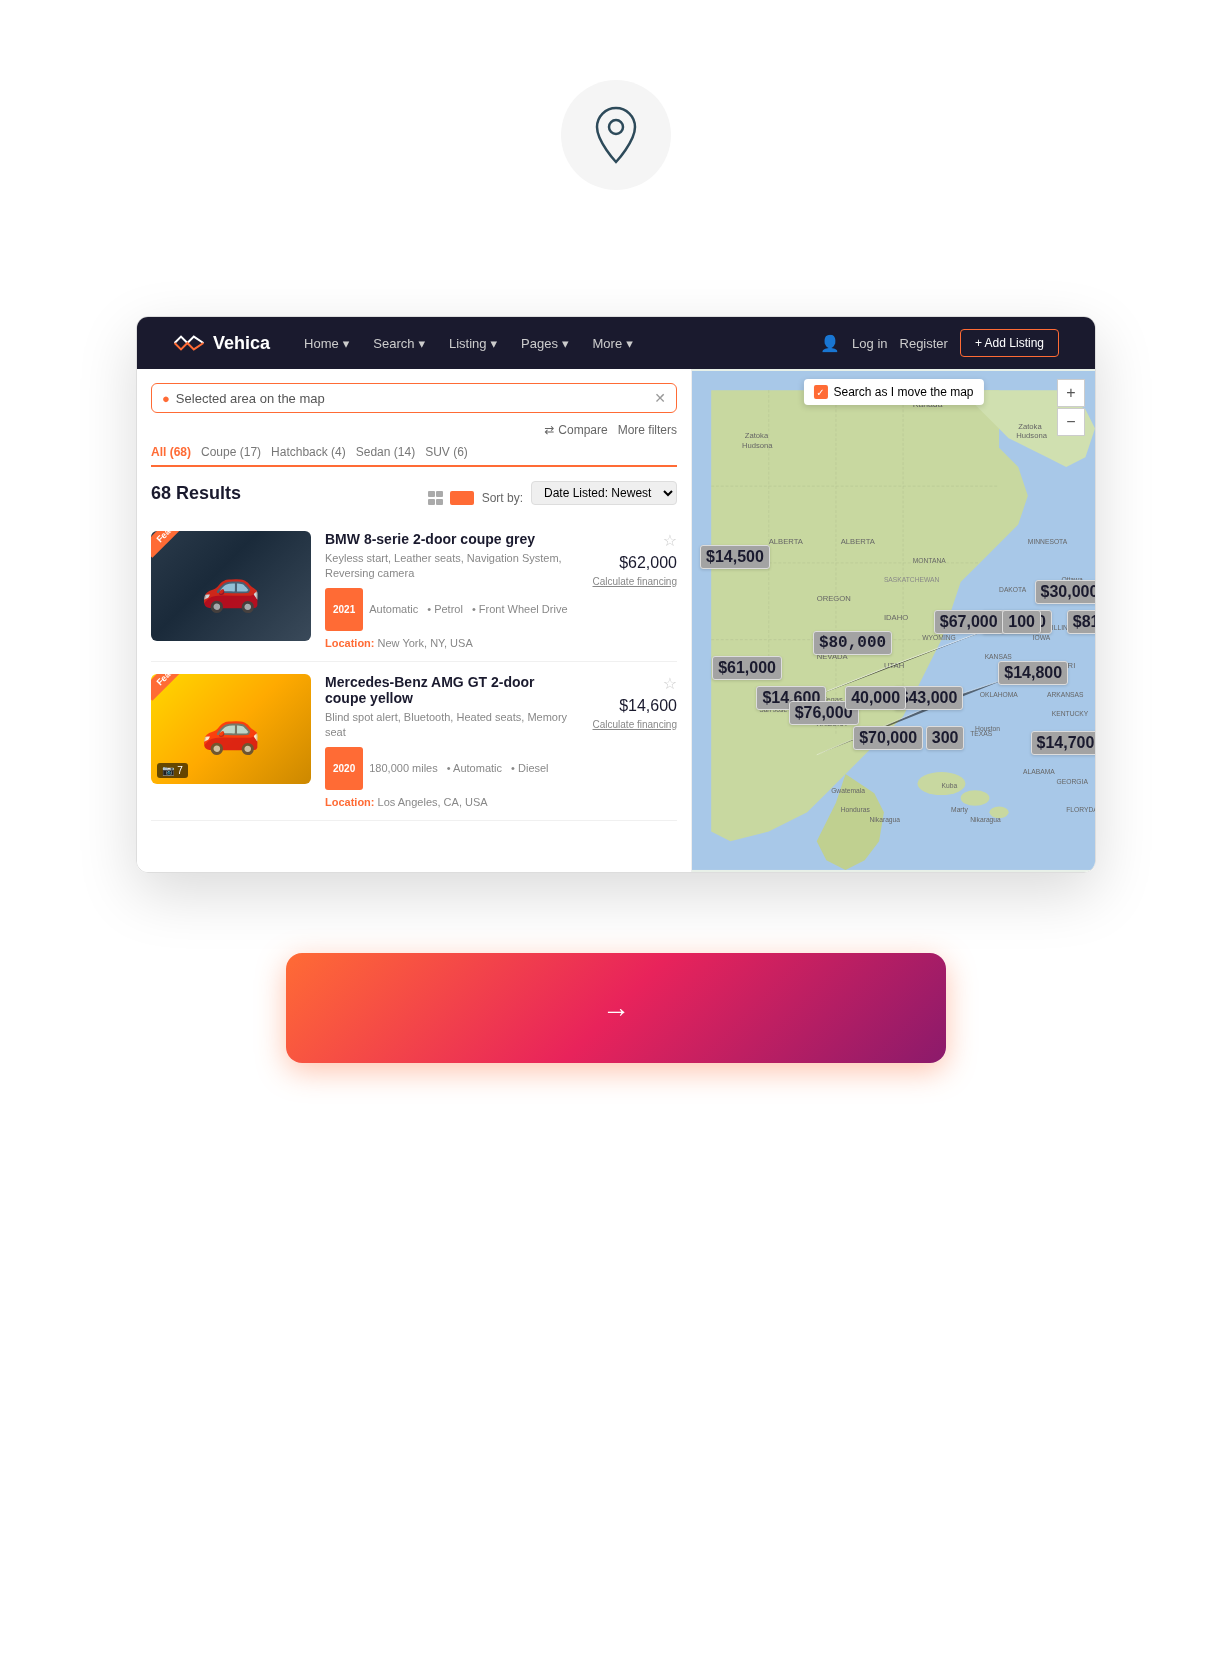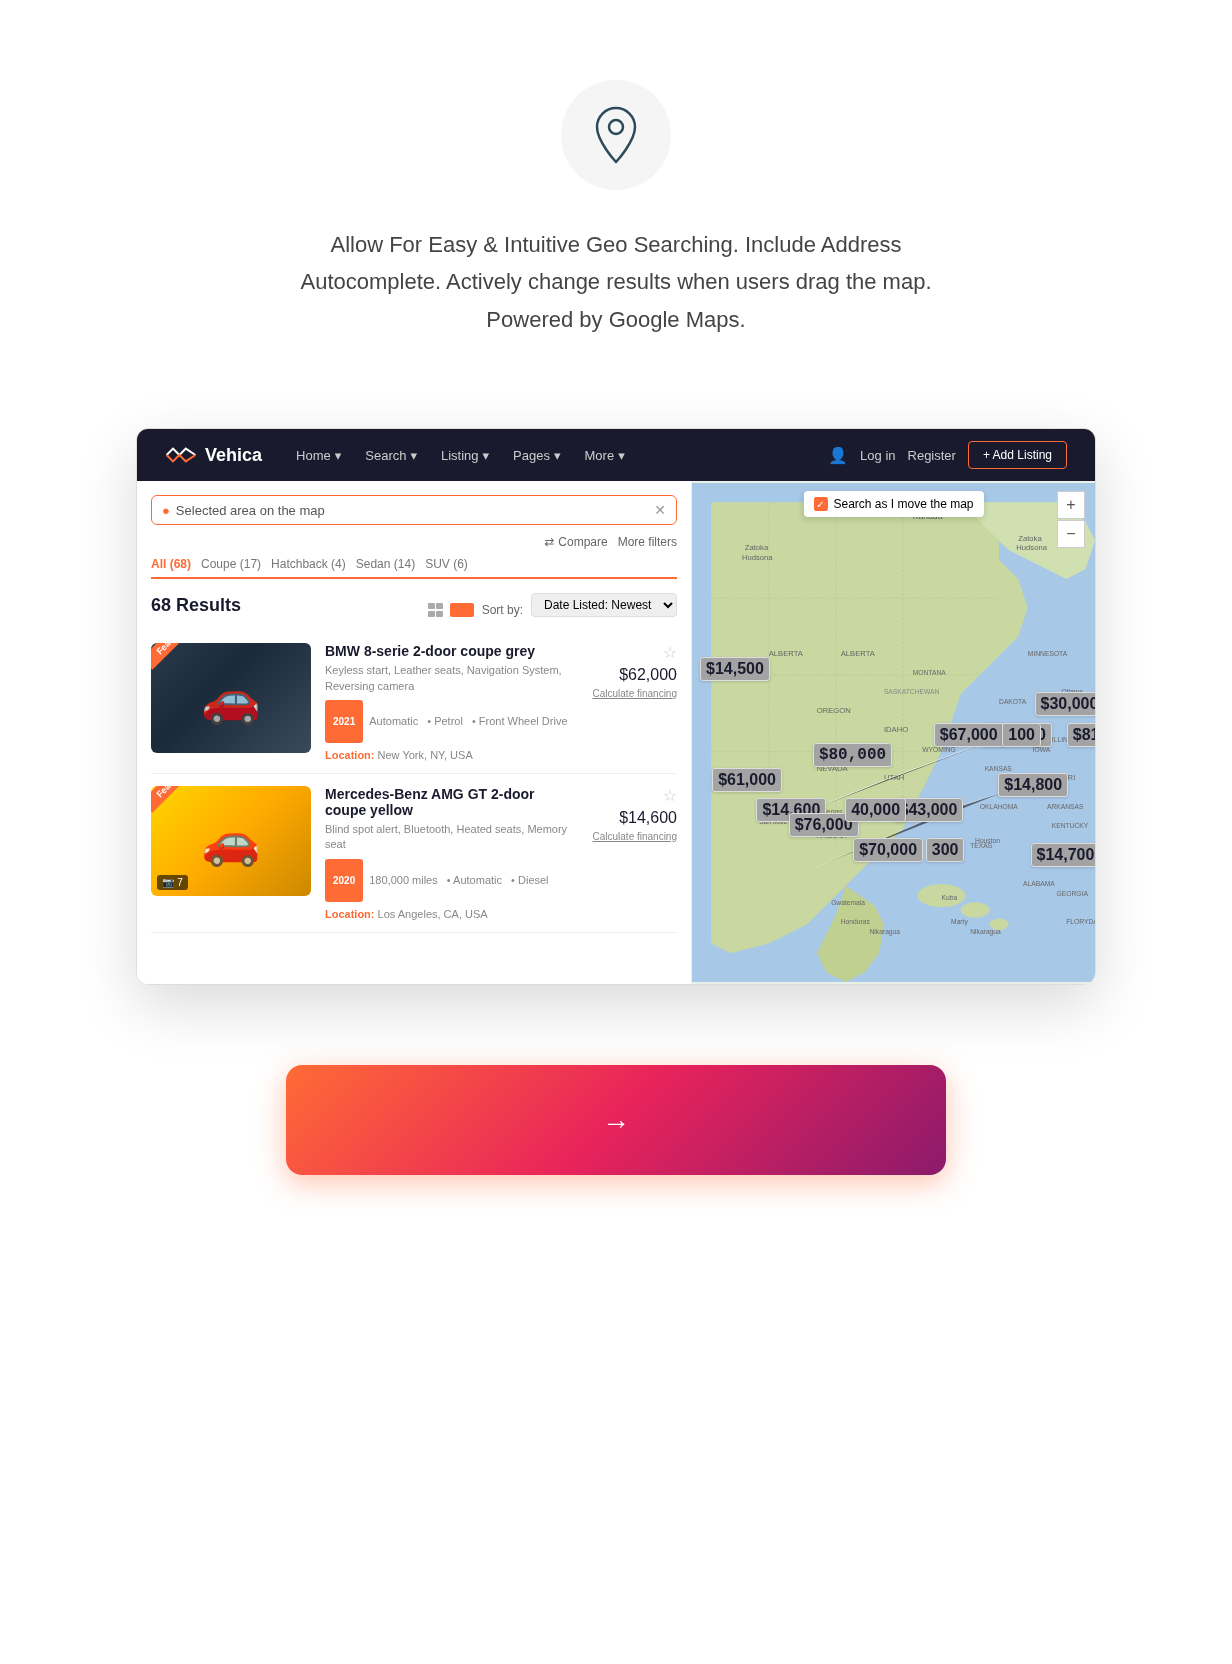--- a/index.html
+++ b/index.html
@@ -60,21 +60,21 @@
       box-shadow: 0 20px 60px rgba(0,0,0,0.15);
       border: 1px solid #ddd;
     }
 
     
     .navbar {
       background: #1a1a2e;
       height: 52px;
       display: flex;
       align-items: center;
-      padding: 0 28px;
+      padding: 0 36px;
       gap: 24px;
     }
 
     .navbar-logo {
       display: flex;
       align-items: center;
       gap: 8px;
       color: white;
       font-weight: 700;
       font-size: 18px;
@@ -513,21 +513,20 @@
 
 <div class="hero">
   <div class="location-icon-wrap">
     <svg width="48" height="58" viewBox="0 0 48 58" fill="none" xmlns="http://www.w3.org/2000/svg">
       <path d="M24 2C13.5 2 5 10.5 5 21C5 35.5 24 56 24 56C24 56 43 35.5 43 21C43 10.5 34.5 2 24 2Z" stroke="#2d4a5a" stroke-width="2.5" fill="none"></path>
       <circle cx="24" cy="21" r="7" stroke="#2d4a5a" stroke-width="2.5" fill="none"></circle>
     </svg>
   </div>
 
 
-  <p class="hero-desc">Allow For Easy &amp; Intuitive Geo Searching. Include Address Autocomplete. Actively change results when users drag the map. Powered by Google Maps.</p>
 </div>
 
 <div class="browser-mockup">
 
   <nav class="navbar">
     <div class="navbar-logo">
       <svg class="logo-icon" viewBox="0 0 40 24" fill="none">
         <path d="M2 12 L10 4 L18 12 L26 4 L38 12" stroke="white" stroke-width="2.5" fill="none"></path>
         <path d="M2 12 L10 20 L18 12 L26 20 L38 12" stroke="#ff6b35" stroke-width="2.5" fill="none"></path>
       </svg>

